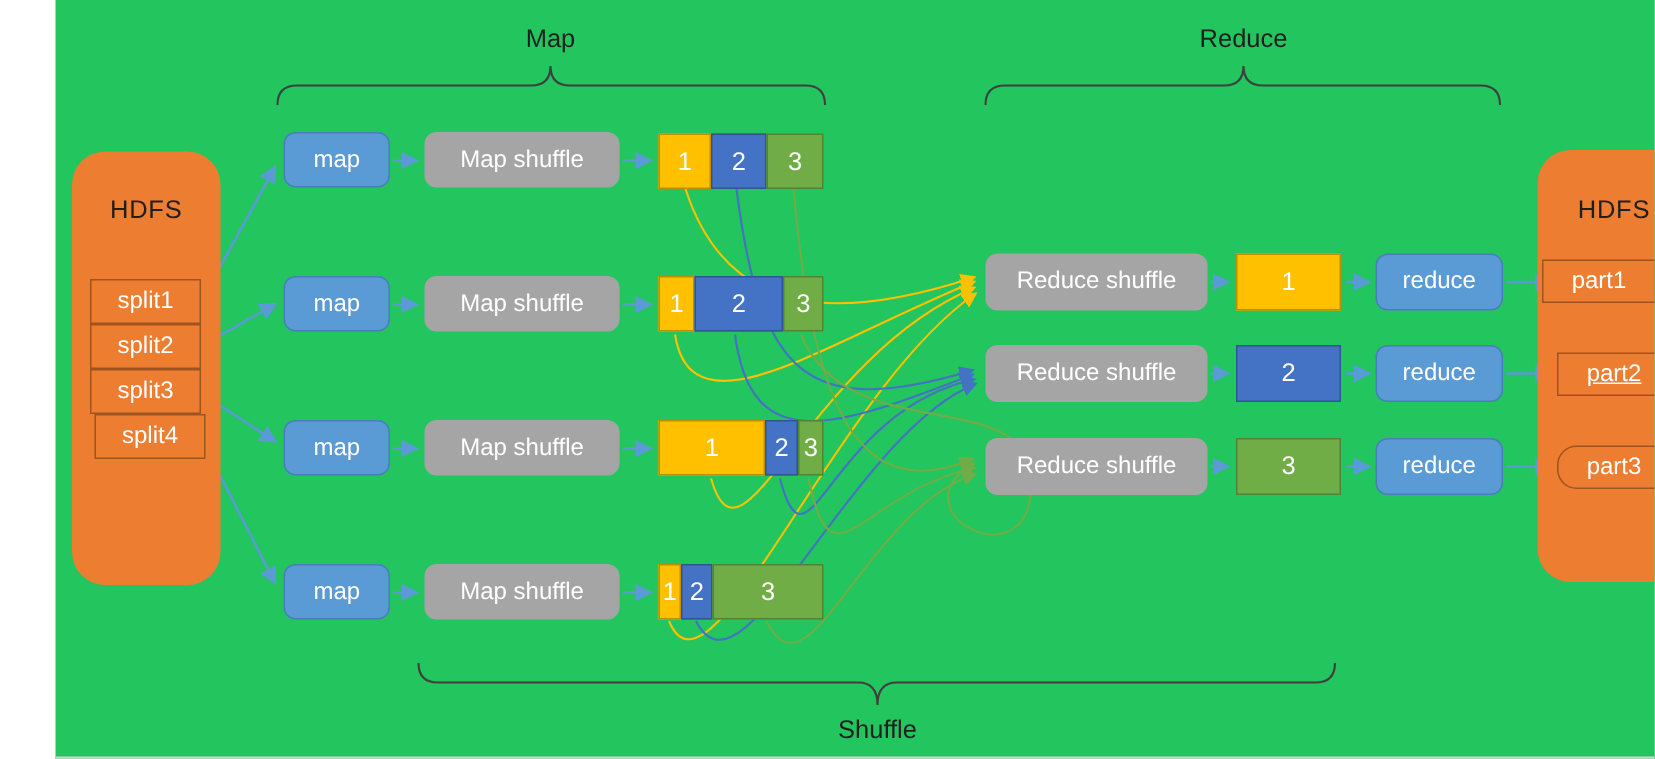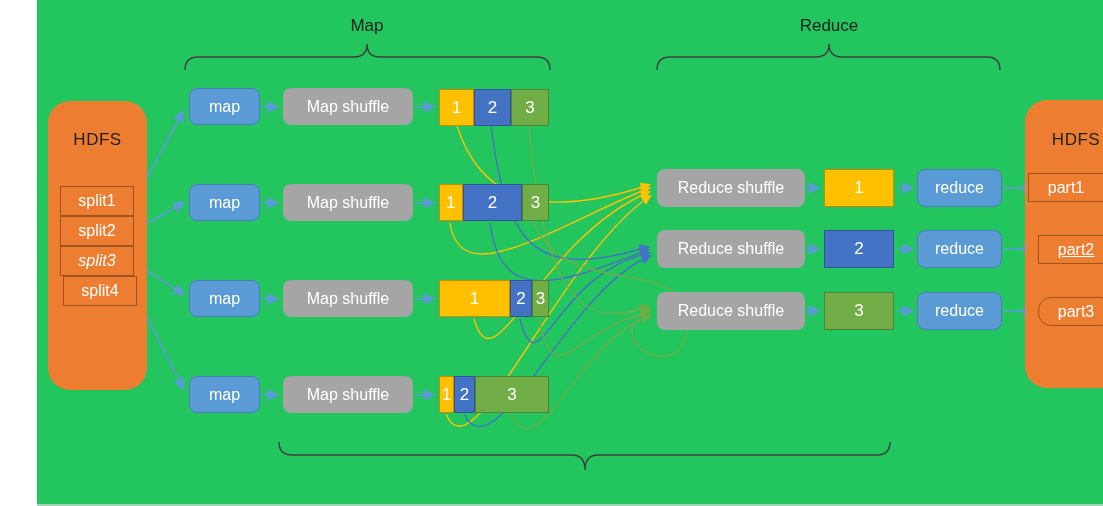--- a/index.html
+++ b/index.html
@@ -125,26 +125,27 @@
 
     <g stroke="#3f3f3f" stroke-width="1.4" fill="none">
       <path d="M148,70 Q148,57 161,57 L317,57 Q330,57 330,44 Q330,57 343,57 L500,57 Q513,57 513,70"></path>
       <path d="M620,70 Q620,57 633,57 L779,57 Q792,57 792,44 Q792,57 805,57 L950,57 Q963,57 963,70"></path>
       <path d="M242,442 Q242,455 255,455 L535,455 Q548,455 548,470 Q548,455 561,455 L840,455 Q853,455 853,442"></path>
     </g>
   </svg>
 
   <div class="brace-label" style="left:270px; top:16px;">Map</div>
   <div class="brace-label" style="left:732px; top:16px;">Reduce</div>
+  <div class="brace-label" style="left:488px; top:477px;">Shuffle</div>
 
   <div class="hdfs" style="left:11px; top:101px; width:99px; height:289px;">
     <div class="hdfs-title" style="top:29px;">HDFS</div>
     <div class="slot" style="left:12px; top:85px;  width:74px; height:30px;">split1</div>
     <div class="slot" style="left:12px; top:115px; width:74px; height:30px;">split2</div>
-    <div class="slot" style="left:12px; top:145px; width:74px; height:30px;font-style:italic;">split3</div>
+    <div class="slot" style="left:12px; top:145px; width:74px; height:30px;">split3</div>
     <div class="slot" style="left:15px; top:175px; width:74px; height:30px;">split4</div>
   </div>
 
   <div class="roundbox bluebox" style="left:152px; top:88px; width:71px; height:37px;">map</div>
   <div class="roundbox graybox" style="left:246px; top:88px; width:130px; height:37px;">Map shuffle</div>
   <div class="bar" style="top:89px;">
     <div class="seg" style="width: 35px; background: rgb(255, 192, 0); border: 1px solid rgb(191, 143, 0);">1</div>
     <div class="seg" style="width: 37px; background: rgb(68, 114, 196); border: 1px solid rgb(47, 85, 151);">2</div>
     <div class="seg" style="width: 38px; background: rgb(112, 173, 71); border: 1px solid rgb(83, 129, 53);">3</div>
   </div>

